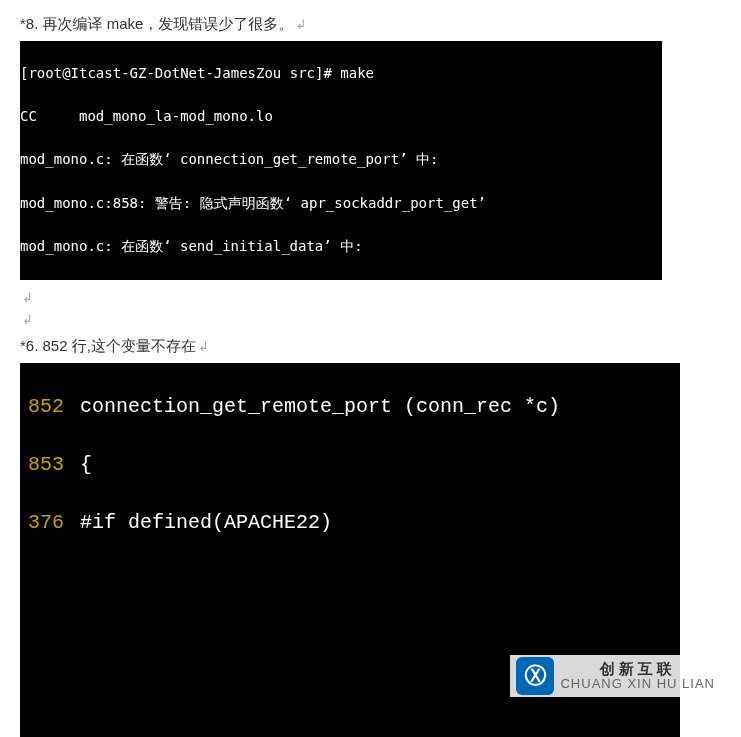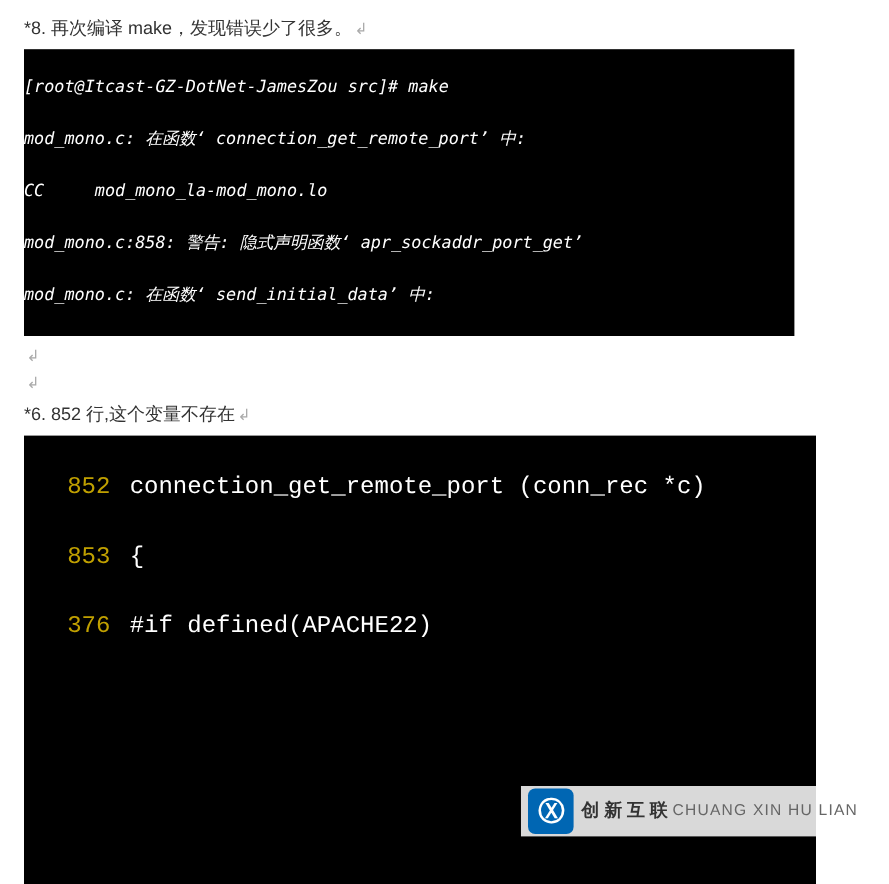--- a/index.html
+++ b/index.html
@@ -26,33 +26,33 @@
     color: #fff;
     font-family: "NSimSun", "SimSun", Consolas, monospace;
     font-size: 14px;
     line-height: 1.55;
     padding: 0;
     margin: 4px 0 8px 0;
     white-space: pre;
     width: 642px;
     box-sizing: border-box;
   }
-  .terminal .row { display: block; font-style: italic; }
+  .terminal .row { display: block; }
   .code-block {
     background: #000;
     color: #fff;
     font-family: Consolas, "Courier New", monospace;
     font-size: 20px;
     line-height: 1.45;
     margin: 4px 0 8px 0;
     white-space: pre;
     width: 660px;
     box-sizing: border-box;
   }
-  .code-block .row { display: block; padding-left: 28px; }
+  .code-block .row { display: block; }
   .lineno {
     color: #c0a000;
     padding: 0 4px 0 8px;
   }
   .logo-wrap {
     position: fixed;
     bottom: 40px;
     right: 20px;
     display: flex;
     align-items: center;
@@ -68,42 +68,43 @@
     font-weight: bold;
     font-size: 22px;
     display: flex;
     align-items: center;
     justify-content: center;
     margin-right: 6px;
     font-family: Arial, sans-serif;
   }
   .logo-text {
     display: flex;
-    flex-direction: row;
+    flex-direction: column;
     line-height: 1.1;
     font-family: Arial, "Microsoft YaHei", sans-serif;
+    text-align: center;
   }
   .logo-cn { font-size: 15px; font-weight: bold; color: #333; letter-spacing: 4px;}
   .logo-en { font-size: 13px; letter-spacing: 1px; color: #666;}
 </style>
 </head>
 <body>
 
 
 
 
 <div class="doc-line">
   <span>*8. 再次编译 make，发现错误少了很多。</span><span class="return-mark">↲</span>
 </div>
 
 
 <div class="terminal">
 <span class="row">[root@Itcast-GZ-DotNet-JamesZou src]# make</span>
+<span class="row">CC     mod_mono_la-mod_mono.lo</span>
 <span class="row">mod_mono.c: 在函数‘ connection_get_remote_port’ 中:</span>
-<span class="row">CC     mod_mono_la-mod_mono.lo</span>
 <span class="row">mod_mono.c:858: 警告: 隐式声明函数‘ apr_sockaddr_port_get’</span>
 <span class="row">mod_mono.c: 在函数‘ send_initial_data’ 中:</span>
 </div><span class="return-mark">↲</span>
 
 <div class="doc-line"><span class="return-mark">↲</span></div>
 
 
 <div class="doc-line">
   <span>*6. 852 行,这个变量不存在</span><span class="return-mark">↲</span>
 </div>

